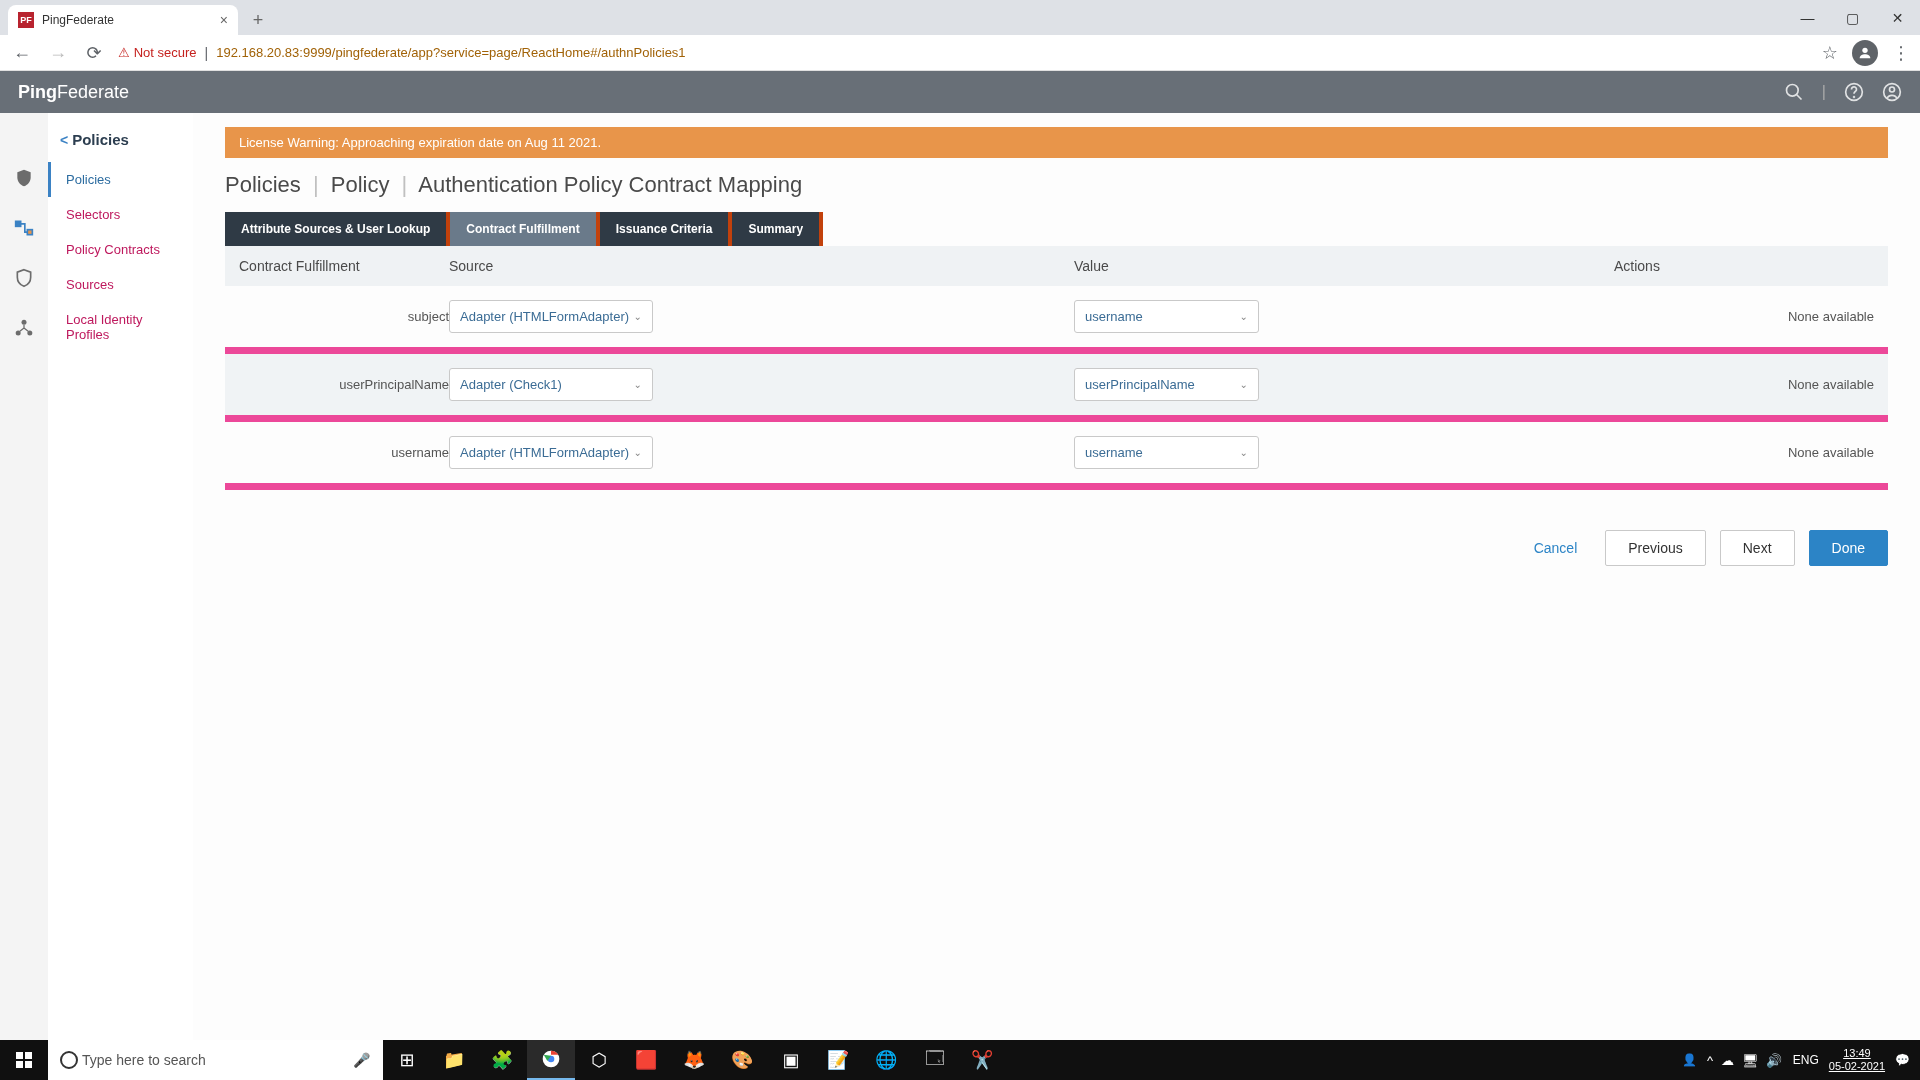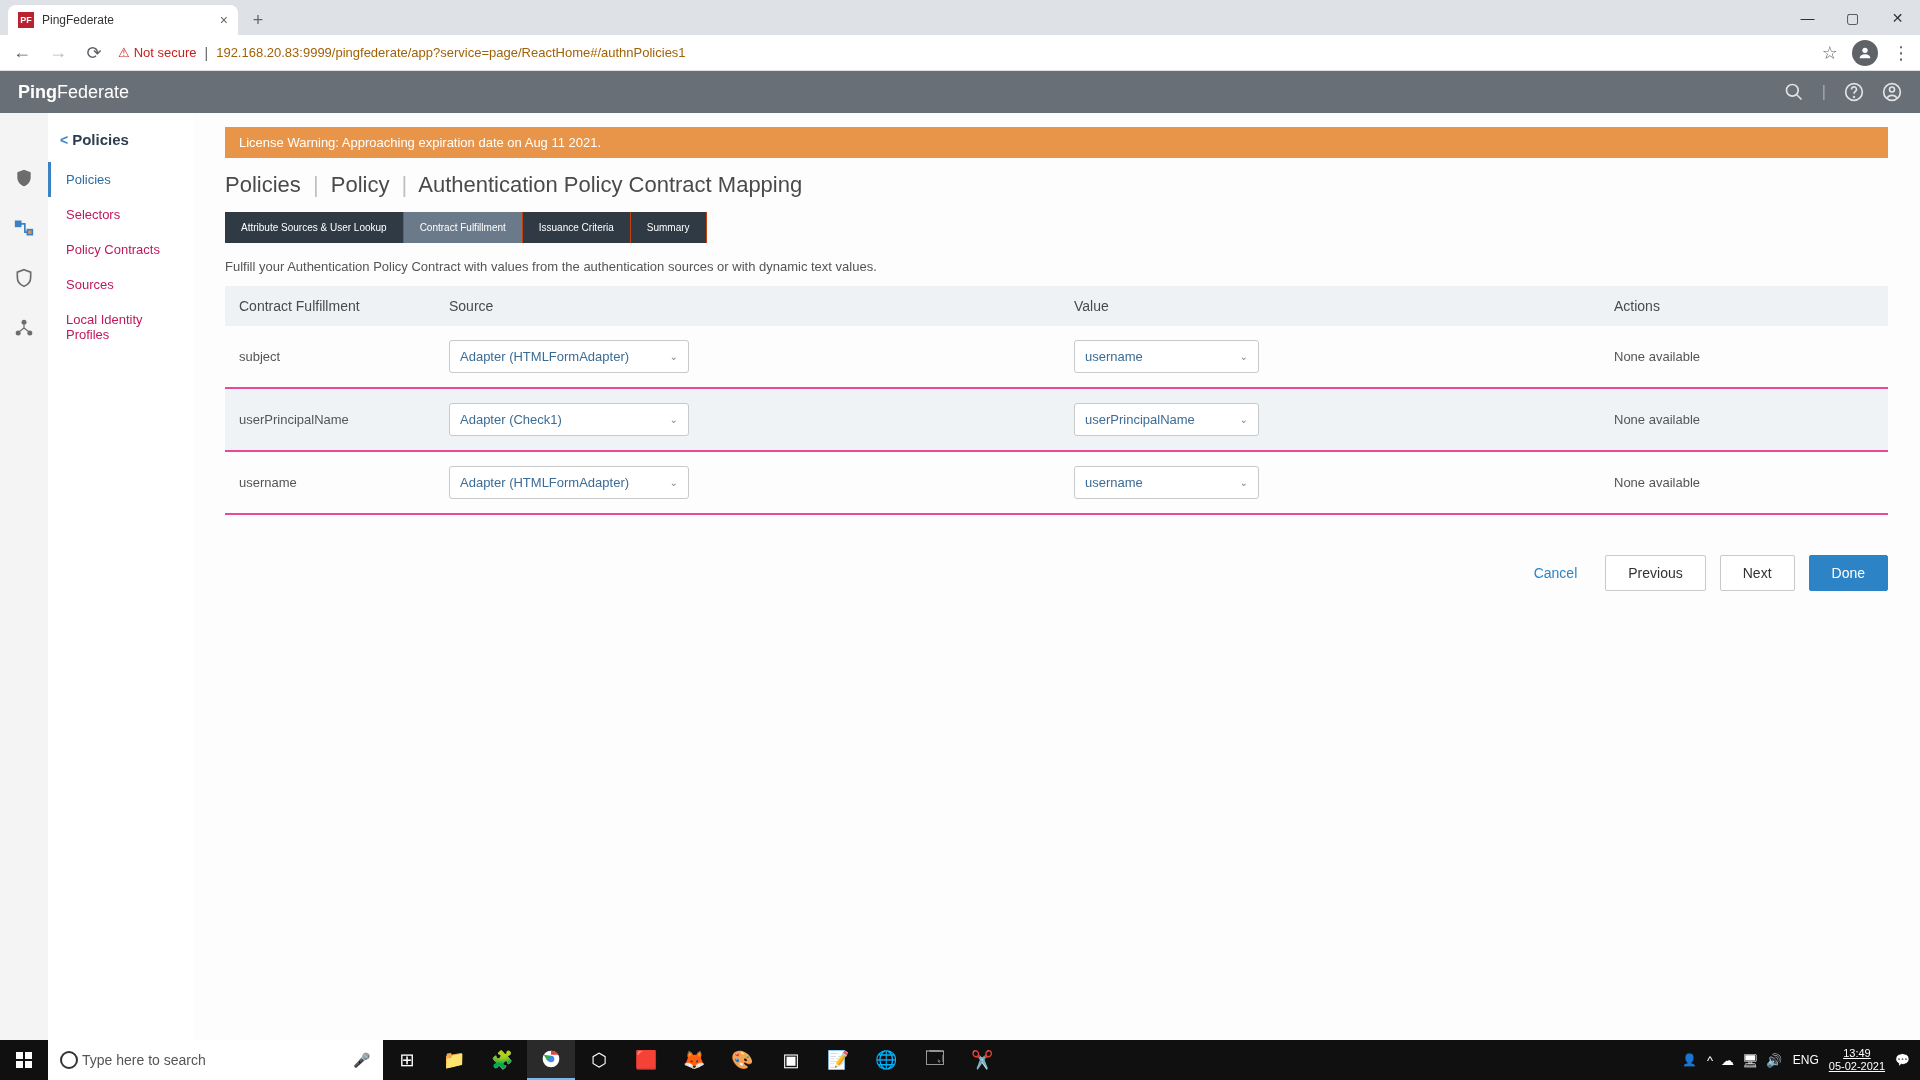--- a/index.html
+++ b/index.html
@@ -45,35 +45,35 @@
     .sidebar-item.active { color: #2c6ca0; border-left: 3px solid #3b82c4; padding-left: 15px; font-weight: 500; }
 
     .content { flex: 1; padding: 14px 32px; background: #fdfdfd; }
 
     .warn-banner { background: #e8954a; color: #fff; font-size: 13px; padding: 8px 14px; margin-bottom: 14px; }
 
     .breadcrumb { font-size: 22px; color: #4a4a4a; margin-bottom: 14px; font-weight: 400; }
     .breadcrumb .sep { color: #c0c0c0; margin: 0 6px; font-weight: 300; }
 
     .tabs { display: flex; }
-    .tab-button { background: #2f3a45; color: #fff; font-size: 10px; padding: 10px 16px; border-right: 1px solid #c2410c; font-weight: 400; }
+    .tab-button { background: #2f3a45; color: #fff; font-size: 12px; padding: 10px 16px; border-right: 4px solid #c2410c; font-weight: 700; }
     .tab-button.active { background: #6a7a8a; }
 
     .desc { font-size: 13px; color: #555; margin: 16px 0 12px 0; }
 
     .table-head { display: flex; background: #eff2f4; padding: 12px 14px; font-size: 14px; color: #4a4a4a; font-weight: 500; }
     .col-contract { width: 210px; }
     .col-source { width: 625px; }
     .col-value { width: 540px; }
     .col-actions { flex: 1; }
 
-    .table-row { display: flex; align-items: center; padding: 14px 14px; font-size: 13px; color: #555; border-bottom: 2px solid #ec4899; }
+    .table-row { display: flex; align-items: center; padding: 14px 14px; font-size: 13px; color: #555; border-bottom: 7px solid #ec4899; text-align: right; }
     .table-row.alt { background: #f0f3f5; }
 
-    .select-box { width: 240px; border: 1px solid #c9c9c9; background: #fff; border-radius: 3px; padding: 8px 10px; display: flex; align-items: center; font-size: 13px; color: #3b6c95; }
+    .select-box { width: 204px; border: 1px solid #c9c9c9; background: #fff; border-radius: 3px; padding: 8px 10px; display: flex; align-items: center; font-size: 13px; color: #3b6c95; }
     .select-box.small { width: 185px; }
     .select-chevron { margin-left: auto; color: #868686; font-size: 10px; }
 
     .footer-buttons { display: flex; justify-content: flex-end; gap: 14px; margin-top: 40px; align-items: center; }
     .link-btn { color: #2c84c6; font-size: 14px; padding: 8px 14px; }
     .btn { border: 1px solid #c9c9c9; background: #fff; padding: 9px 22px; font-size: 14px; color: #333; border-radius: 2px; }
     .btn.primary { background: #2c84c6; border-color: #2c84c6; color: #fff; }
 
     
     .taskbar { position: absolute; bottom: 0; left: 0; right: 0; height: 40px; background: #101010; display: flex; align-items: center; color: #fff; }
@@ -200,21 +200,20 @@
       <span>Authentication Policy Contract Mapping</span>
     </div>
 
     <div class="tabs">
       <div class="tab-button">Attribute Sources &amp; User Lookup</div>
       <div class="tab-button active">Contract Fulfillment</div>
       <div class="tab-button">Issuance Criteria</div>
       <div class="tab-button">Summary</div>
     </div>
 
-    <div class="desc">Fulfill your Authentication Policy Contract with values from the authentication sources or with dynamic text values.</div>
 
     <div class="table-head">
       <div class="col-contract">Contract Fulfillment</div>
       <div class="col-source">Source</div>
       <div class="col-value">Value</div>
       <div class="col-actions">Actions</div>
     </div>
 
     <div class="table-row">
       <div class="col-contract">subject</div>

